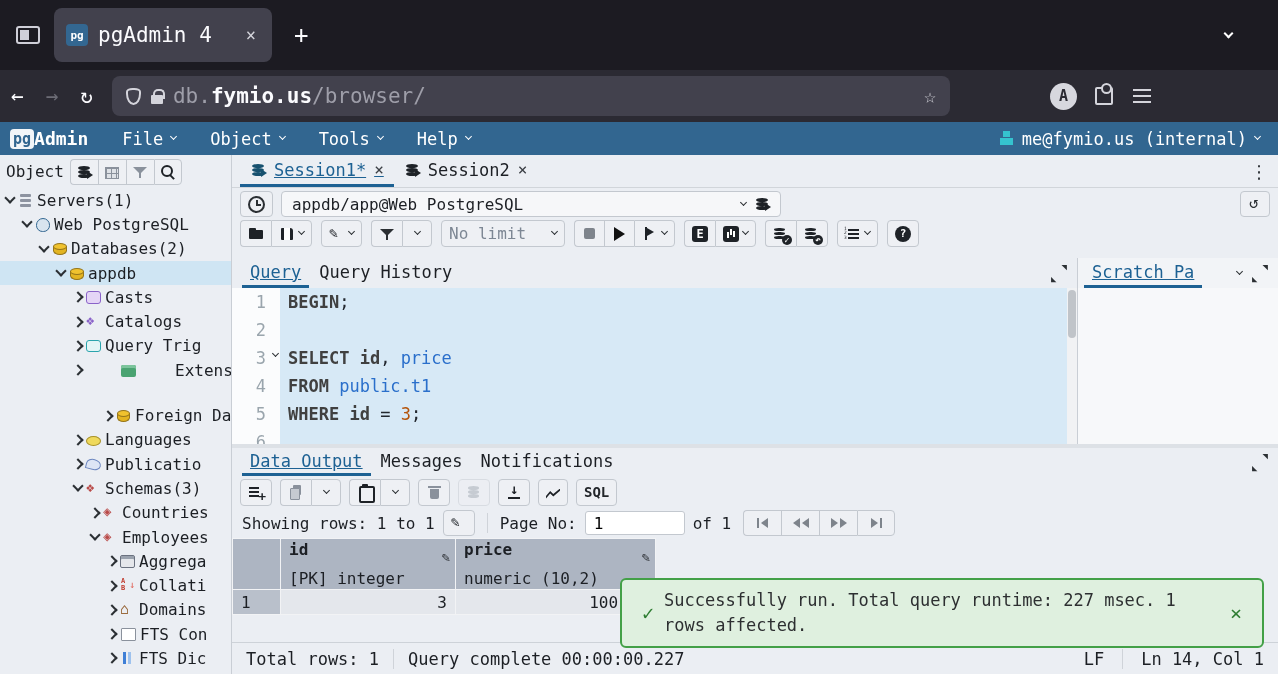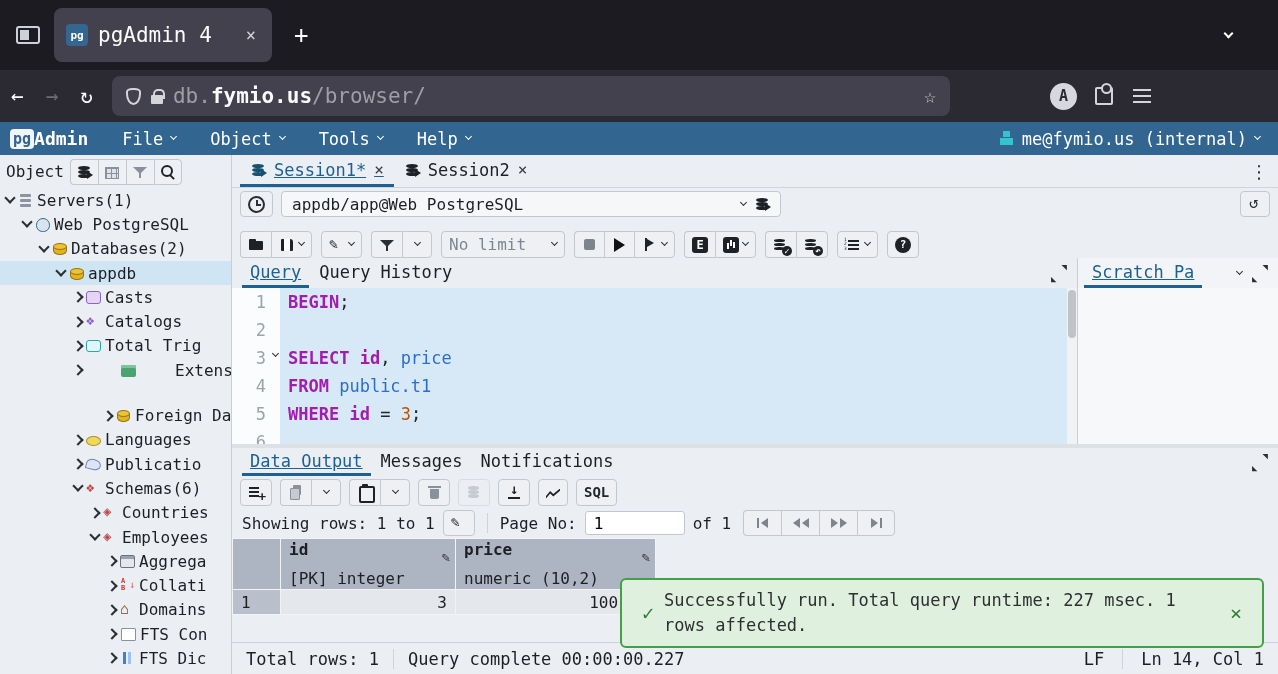--- a/index.html
+++ b/index.html
@@ -161,37 +161,37 @@
   .stab.active { color:#1d6193; border-bottom-color:#1d6193; text-decoration:underline; }
   .stab .x { color:#3c4046; font-size:16px; }
   .kebab { margin-left:auto; margin-right:10px; align-self:center; font-size:18px; color:#2b2f33; }
 
   #conn-row { height:32px; display:flex; align-items:center; gap:8px; padding:0 8px; }
   .conn-select { width:500px; background:#f6f7f9; border:1px solid #c3c8cf; border-radius:4px; height:26px;
     display:flex; align-items:center; padding:0 10px; gap:8px; }
   .conn-select .label { flex:1; overflow:hidden; white-space:nowrap; }
   #conn-reset { margin-left:auto; width:30px; }
 
-  #query-toolbar { height:38px; display:flex; align-items:flex-end; gap:9px; padding:0 8px; }
+  #query-toolbar { height:38px; display:flex; align-items:flex-start; gap:9px; padding:0 8px; }
   #query-toolbar .btn { height:27px; min-width:30px; }
   .limit-btn { color:#7d8794; width:124px; justify-content:space-between; }
 
   #editor-band { height:190px; display:flex; border-bottom:4px solid #dde1e6; }
   #editor-col { flex:1; display:flex; flex-direction:column; min-width:0; border-right:1px solid #c9ced5; }
   .panel-tabs { height:30px; display:flex; align-items:stretch; padding-left:10px; font-size:17px; gap:2px; }
   .ptab { display:flex; align-items:center; padding:0 8px; border-bottom:3px solid transparent; }
   .ptab.active { color:#1d6193; border-bottom-color:#1d6193; text-decoration:underline; }
   .panel-tabs .tools { margin-left:auto; display:flex; align-items:center; gap:10px; margin-right:10px; }
   #editor { flex:1; display:flex; overflow:hidden; background:#fff; position:relative; }
   #ed-gutter { width:48px; background:#fbfcfd; color:#9aa5ad; text-align:right; font-size:17px; }
   .gut { height:28px; line-height:28px; padding-right:14px; position:relative; }
   .gut .fold { position:absolute; right:2px; top:11px; }
   #ed-code { flex:1; background:#d7e9f6; font-size:17px; padding-left:8px; }
   .cline { height:28px; line-height:28px; white-space:pre; }
-  .tok-kw { color:#a21caf; font-weight:bold; }
+  .tok-kw { color:#404040; font-weight:bold; }
   .tok-id { color:#2a6fcb; }
   .tok-num { color:#b45309; }
   .tok-pn { color:#22272e; }
   #ed-scroll { position:absolute; right:0; top:0; width:10px; bottom:0; background:#f1f2f4; }
   #ed-scroll .thumb { position:absolute; right:1px; top:2px; width:8px; height:48px; background:#c0c4c9; border-radius:4px; }
   #scratch-col { width:200px; display:flex; flex-direction:column; background:#f2f4f7; }
   #scratch-col .panel-tabs { padding-left:6px; }
   #scratch-body { flex:1; background:#f7f8fa; }
 
   #output-tabs { height:28px; display:flex; align-items:stretch; padding-left:10px; font-size:17px; }
@@ -331,21 +331,21 @@
           <span class="tlabel">Casts</span>
         </div>
         <div class="trow" style="padding-left: 74px;">
           <span class="chev right"></span>
           <span class="ti ti-catalog"></span>
           <span class="tlabel">Catalogs</span>
         </div>
         <div class="trow" style="padding-left: 74px;">
           <span class="chev right"></span>
           <span class="ti ti-event"></span>
-          <span class="tlabel">Total Trig</span>
+          <span class="tlabel">Query Trig</span>
         </div>
         <div class="trow" style="padding-left: 74px; gap: 39px;">
           <span class="chev right"></span>
           <span class="ti ti-ext"></span>
           <span class="tlabel">Extensions</span>
         </div>
         <div class="trow" style="padding-left: 104px; margin-top: 21px;">
           <span class="chev right"></span>
           <span class="ti ti-fdw"></span>
           <span class="tlabel">Foreign Da</span>
@@ -356,21 +356,21 @@
           <span class="tlabel">Languages</span>
         </div>
         <div class="trow" style="padding-left: 74px;">
           <span class="chev right"></span>
           <span class="ti ti-pub"></span>
           <span class="tlabel">Publicatio</span>
         </div>
         <div class="trow" style="padding-left: 74px;">
           <span class="chev "></span>
           <span class="ti ti-schemas"></span>
-          <span class="tlabel">Schemas(6)</span>
+          <span class="tlabel">Schemas(3)</span>
         </div>
         <div class="trow" style="padding-left: 91px;">
           <span class="chev right"></span>
           <span class="ti ti-schema"></span>
           <span class="tlabel">Countries</span>
         </div>
         <div class="trow" style="padding-left: 91px;">
           <span class="chev "></span>
           <span class="ti ti-schema"></span>
           <span class="tlabel">Employees</span>

